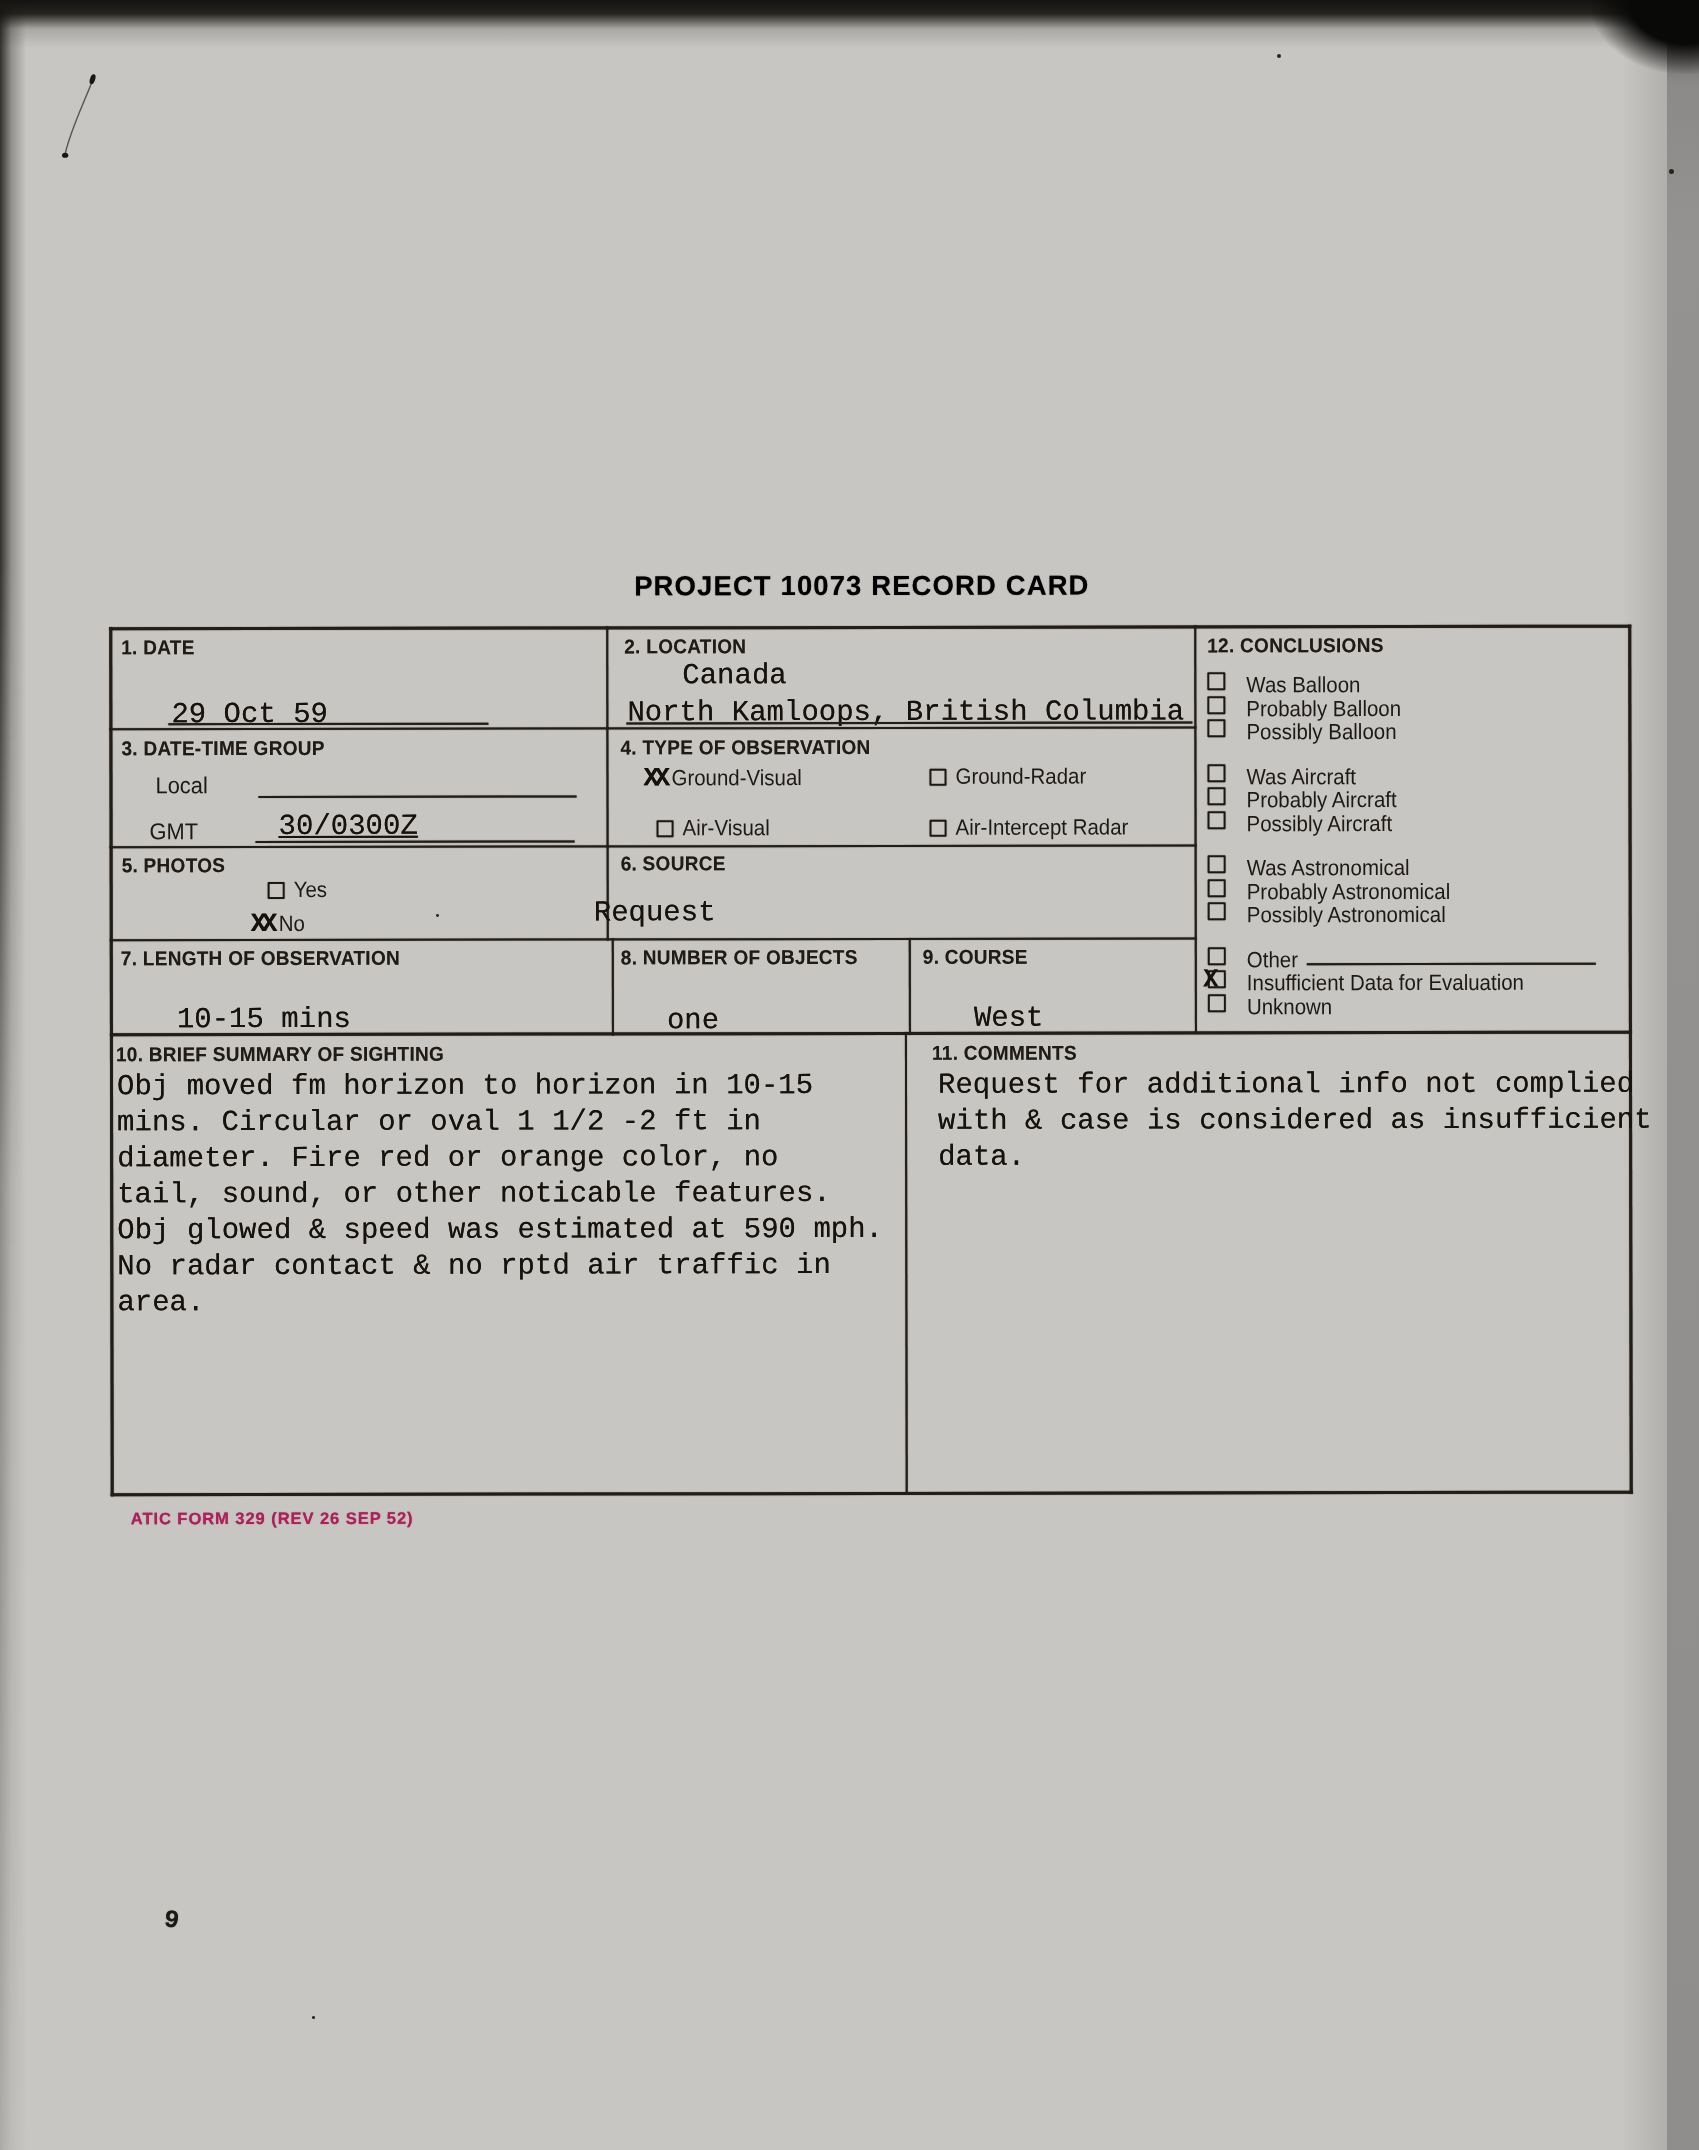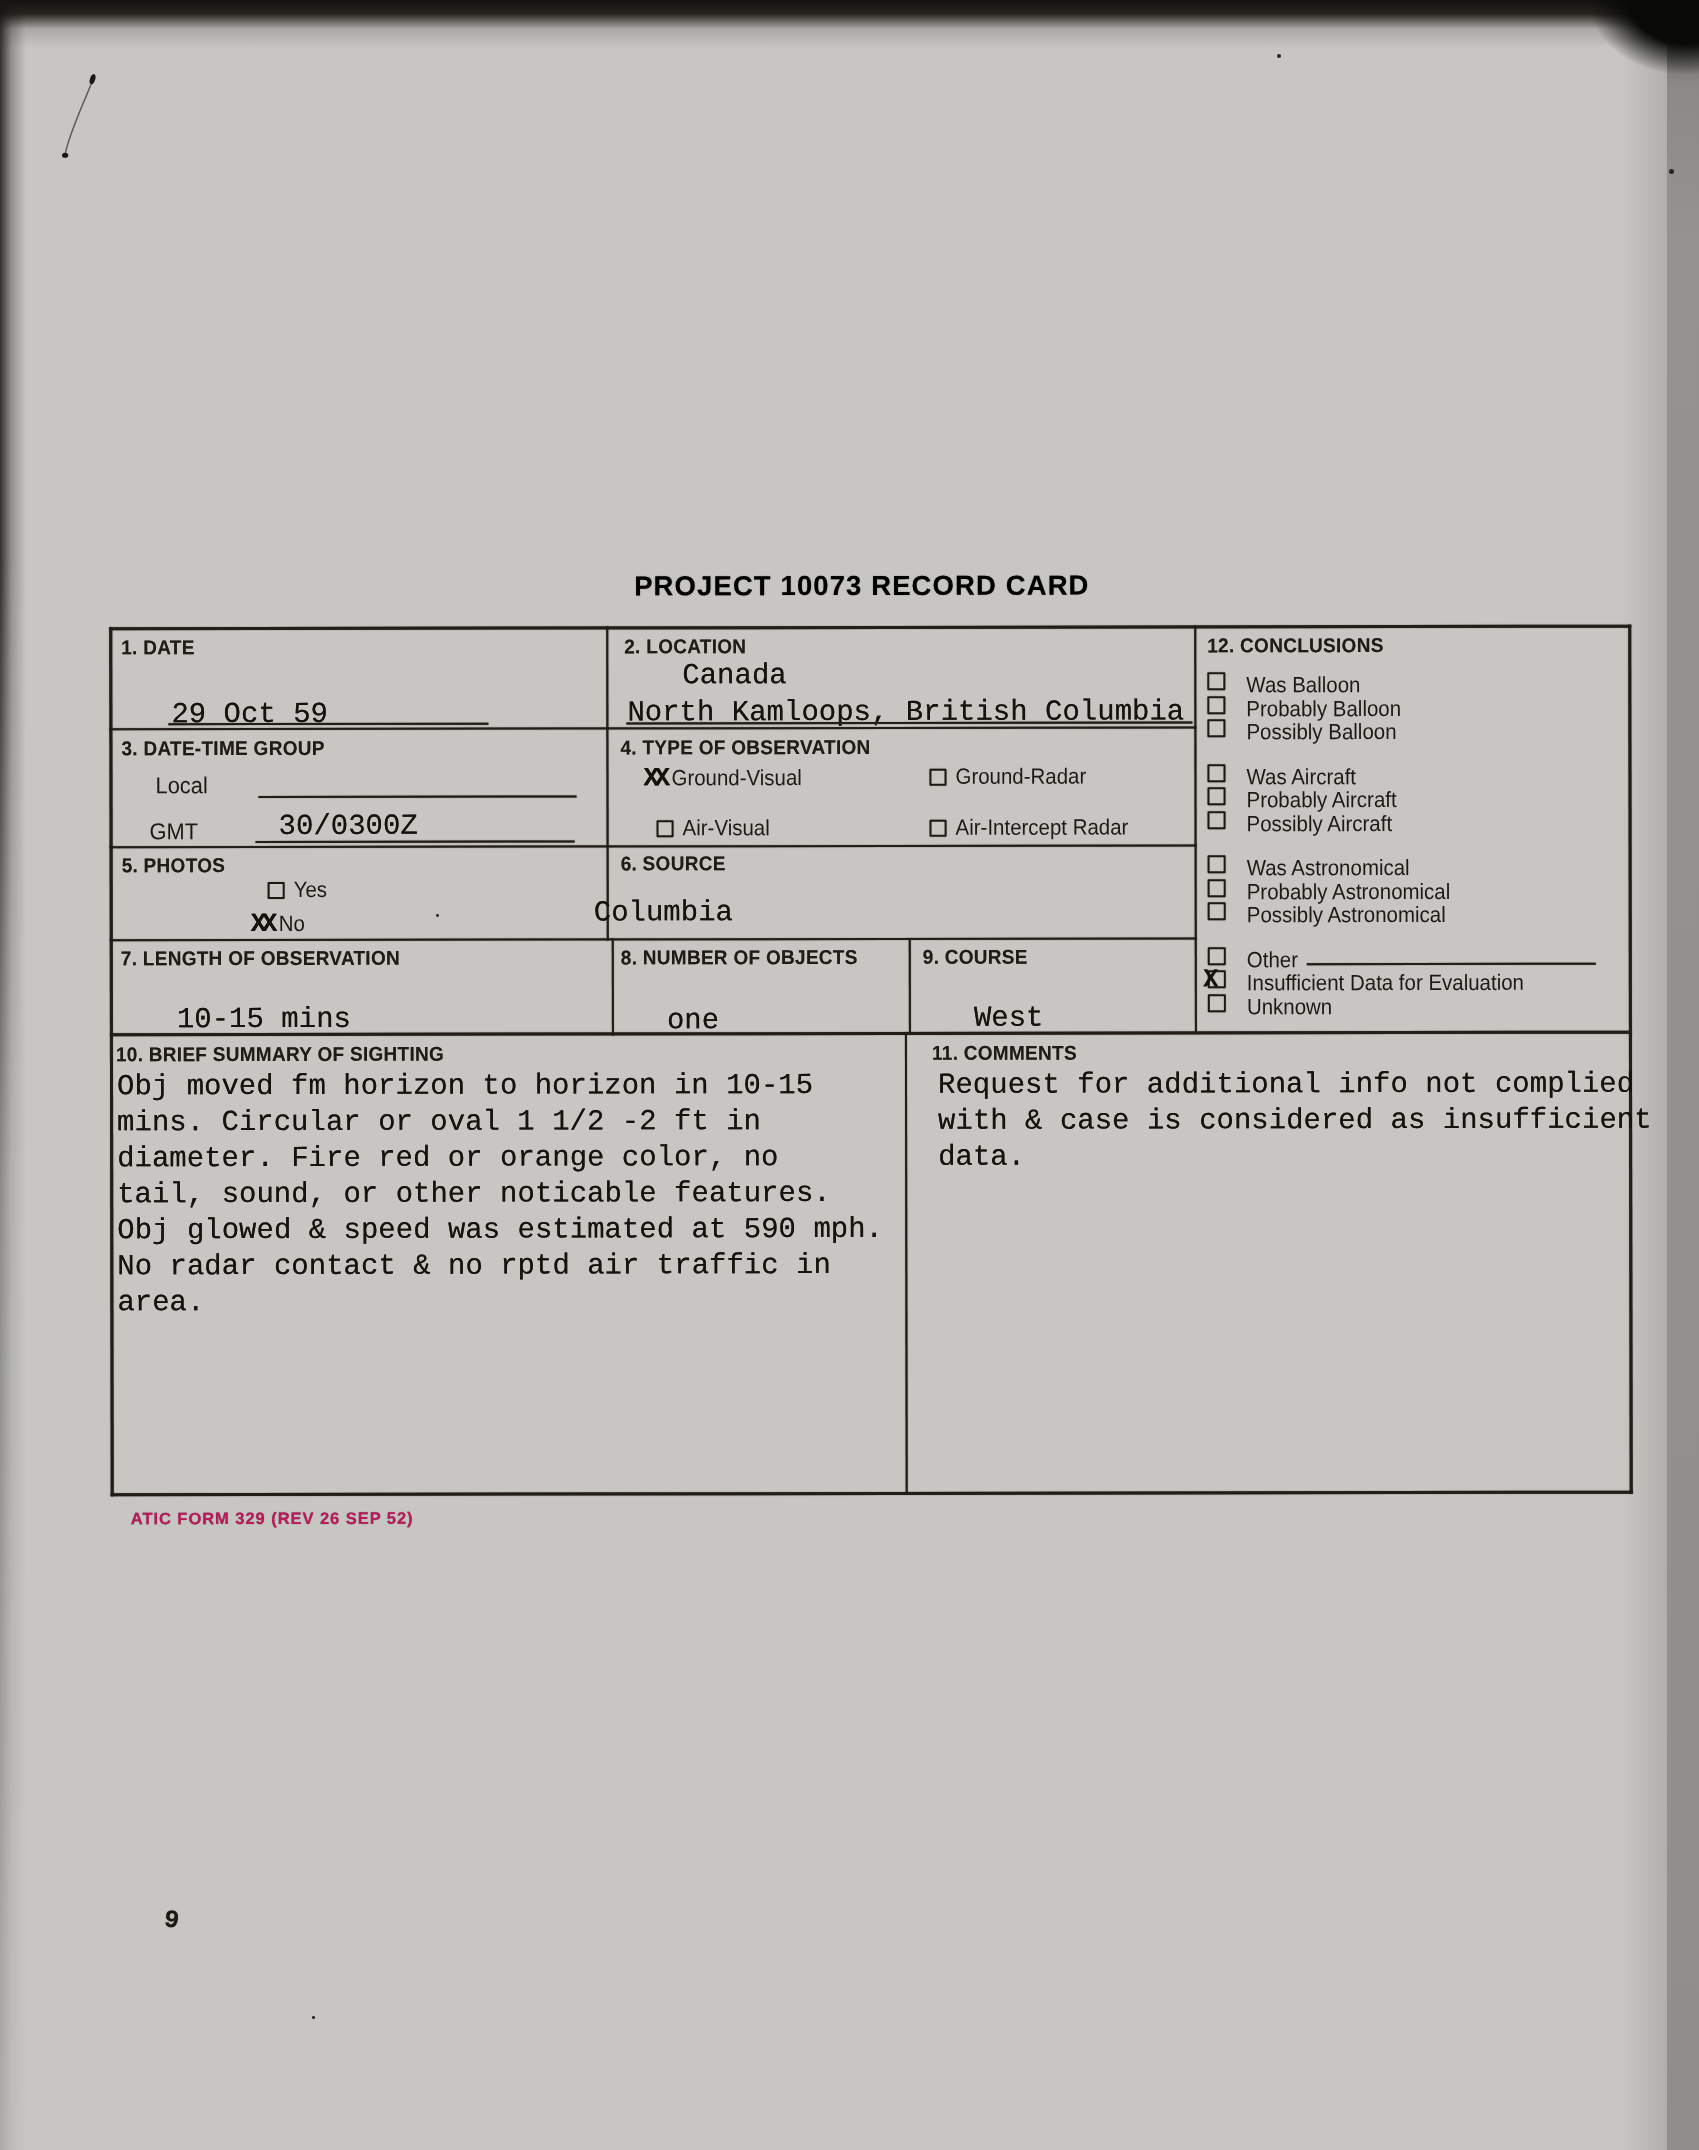--- a/index.html
+++ b/index.html
@@ -119,21 +119,21 @@
 
     <div class="typed" style="left:172px;top:697px;">29 Oct 59</div>
     <div class="uline" style="left:169px;top:722px;width:320px;"></div>
     <div class="typed" style="left:683px;top:659px;">Canada</div>
     <div class="typed" style="left:628px;top:696px;text-align:right;">North Kamloops, British Columbia</div>
     <div class="uline" style="left:627px;top:722px;width:566px;"></div>
 
     <div class="plabel" style="left:156px;top:771px;">Local</div>
     <div class="uline" style="left:259px;top:795px;width:318px;"></div>
     <div class="plabel" style="left:150px;top:817px;">GMT</div>
-    <div class="typed" style="left:279px;top:809px;">30/0300Z</div>
+    <div class="typed" style="left:279px;top:809px;text-decoration:underline;">30/0300Z</div>
     <div class="uline" style="left:256px;top:840px;width:319px;"></div>
 
     <div class="optslot" id="obs-slot-0" style="left:644px;top:763px;">
         <span class="xxmark">XX</span>
         <span class="optlabel">Ground-Visual</span>
       </div>
     <div class="optslot" id="obs-slot-1" style="left:930px;top:764px;">
         <span class="cbox small"></span>
         <span class="optlabel">Ground-Radar</span>
       </div>
@@ -148,21 +148,21 @@
 
     <div class="optslot" id="photo-slot-0" style="left:268px;top:876px;">
         <span class="cbox small"></span>
         <span class="optlabel">Yes</span>
       </div>
     <div class="optslot" id="photo-slot-1" style="left:251px;top:908px;">
         <span class="xxmark">XX</span>
         <span class="optlabel">No</span>
       </div>
 
-    <div class="typed" style="left:594px;top:896px;">Columbia</div>
+    <div class="typed" style="left:594px;top:896px;">Request</div>
     <div class="typed" style="left:177px;top:1002px;">10-15 mins</div>
     <div class="typed" style="left:667px;top:1004px;">one</div>
     <div class="typed" style="left:974px;top:1002px;">West</div>
 
     <div class="tblock" id="summary-text">
         <div class="tline">Obj moved fm horizon to horizon in 10-15</div>
         <div class="tline">mins. Circular or oval 1 1/2 -2 ft in</div>
         <div class="tline">diameter. Fire red or orange color, no</div>
         <div class="tline">tail, sound, or other noticable features.</div>
         <div class="tline">Obj glowed &amp; speed was estimated at 590 mph.</div>

